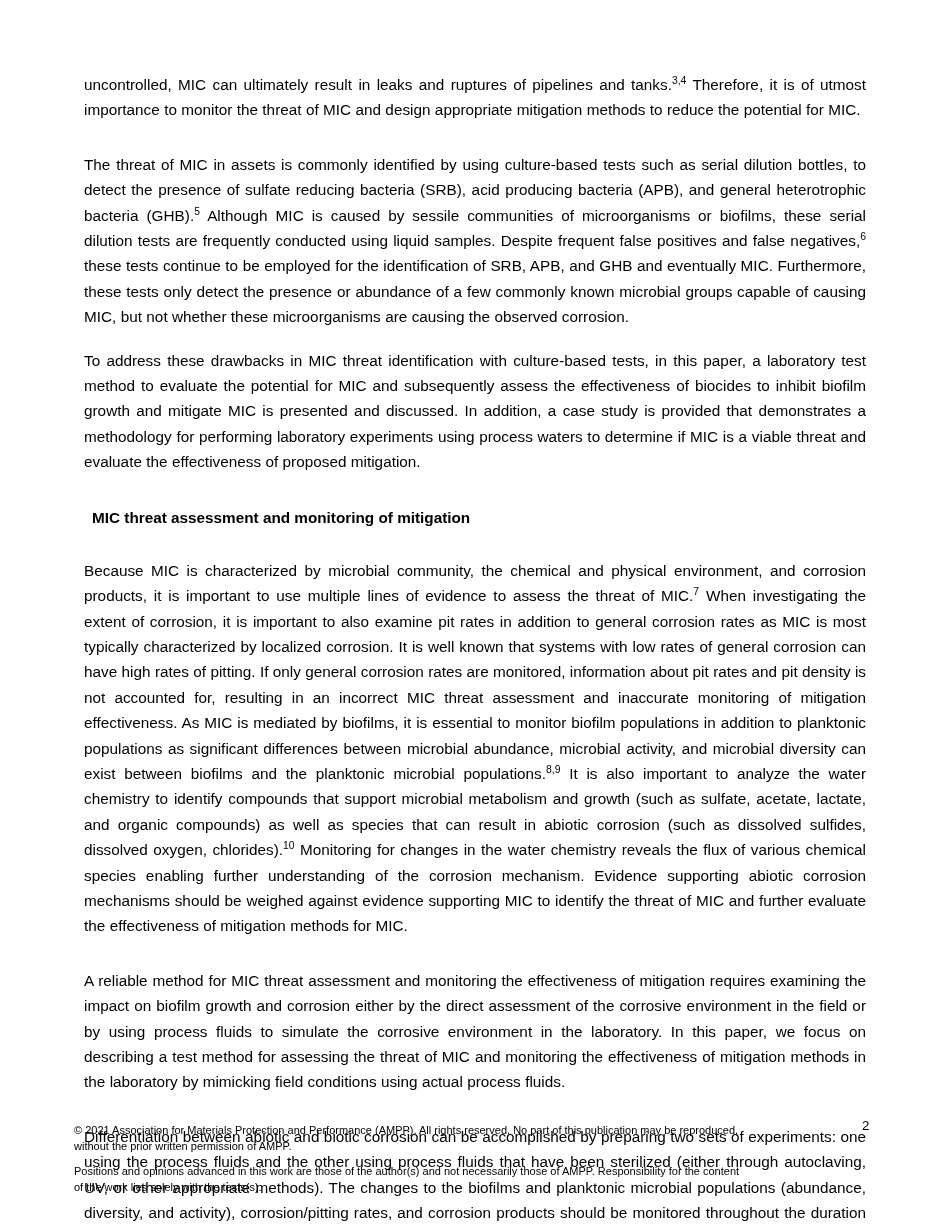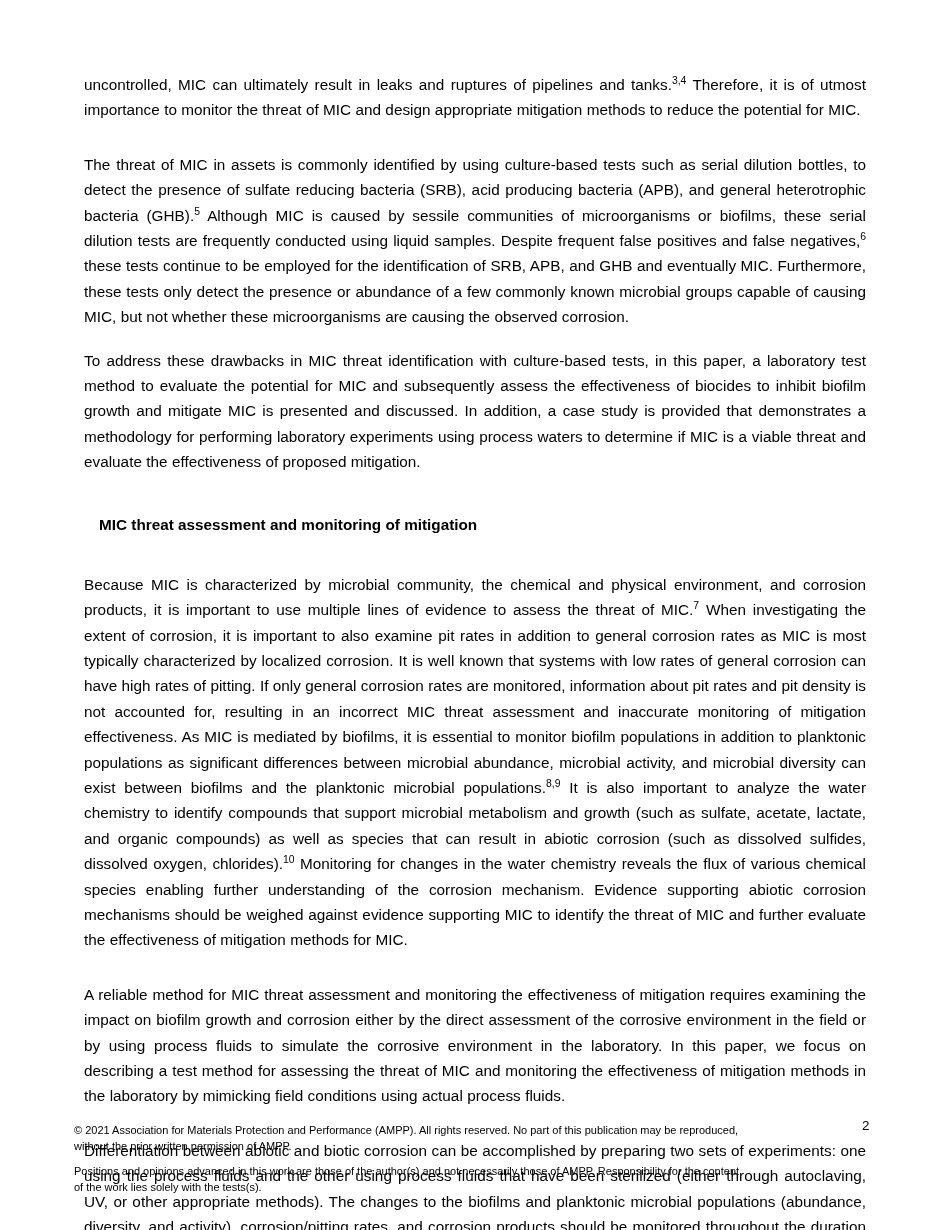--- a/index.html
+++ b/index.html
@@ -40,21 +40,21 @@
     word-spacing: 0.1px;
     color: #000000;
     font-weight: 400;
   }
   .para-gap-lg { height: 29px; }
   .para-gap-sm { height: 18px; }
   .para-gap-head-above { height: 25px; }
   .para-gap-head-below { height: 22px; }
 
   h2.section-heading {
-    margin: 15px;
+    margin: 8px;
     font-size: 15.3px;
     line-height: 20px;
     font-weight: 700;
     text-align: left;
     color: #000000;
   }
 
   sup {
     font-size: 0.68em;
     vertical-align: super;

